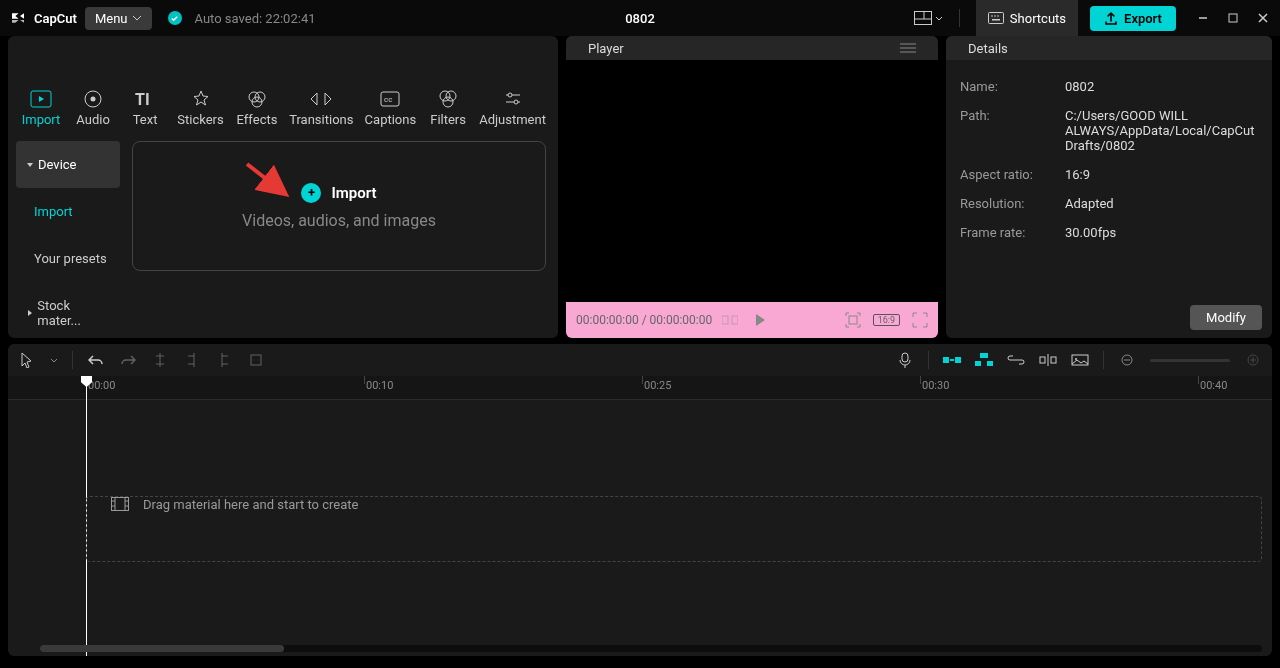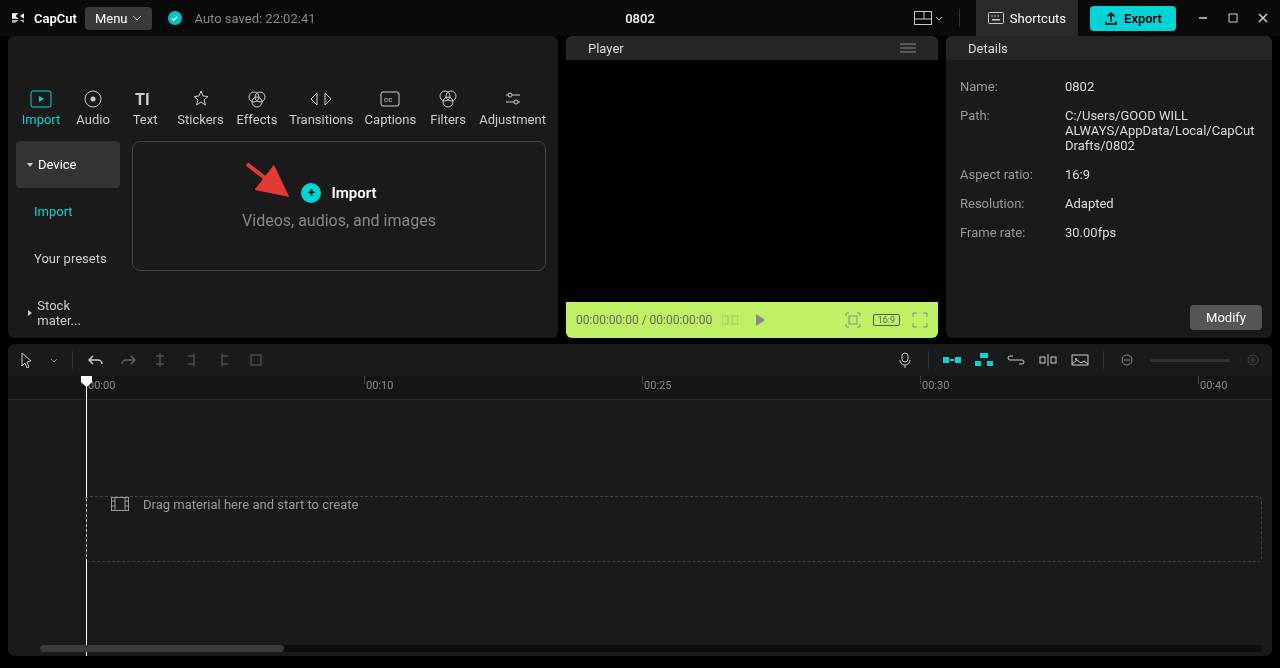--- a/index.html
+++ b/index.html
@@ -102,21 +102,21 @@
 
   
   .player-panel { width: 372px; display: flex; flex-direction: column; }
   .panel-header {
     display: flex; align-items: center; justify-content: space-between;
     padding: 0 22px; height: 24px; color: #ddd; background:#262626; border-radius: 6px 6px 0 0;
   }
   .player-area { flex: 1; background: #000; margin: 0; }
   .player-controls {
     height: 36px; display: flex; align-items: center; padding: 0 10px; gap: 10px;
-    background: #bef264; border-radius: 0 0 6px 6px;
+    background: #f9a8d4; border-radius: 0 0 6px 6px;
   }
   .timecode { color: #666; font-size: 12px; }
   .pc-right { margin-left: auto; display: flex; gap: 12px; color: #666; align-items:center;}
   .ratio-badge { border: 1px solid #555; padding: 0 4px; font-size: 9px; border-radius: 2px; }
 
   
   .details-panel { width: 326px; display: flex; flex-direction: column; position: relative; justify-content: center; }
   .details-body { padding: 12px 14px; flex: 1; }
   .detail-row { display: flex; padding: 7px 0; color: #bbb; font-size: 13px; }
   .detail-label { width: 105px; color: #999; }

